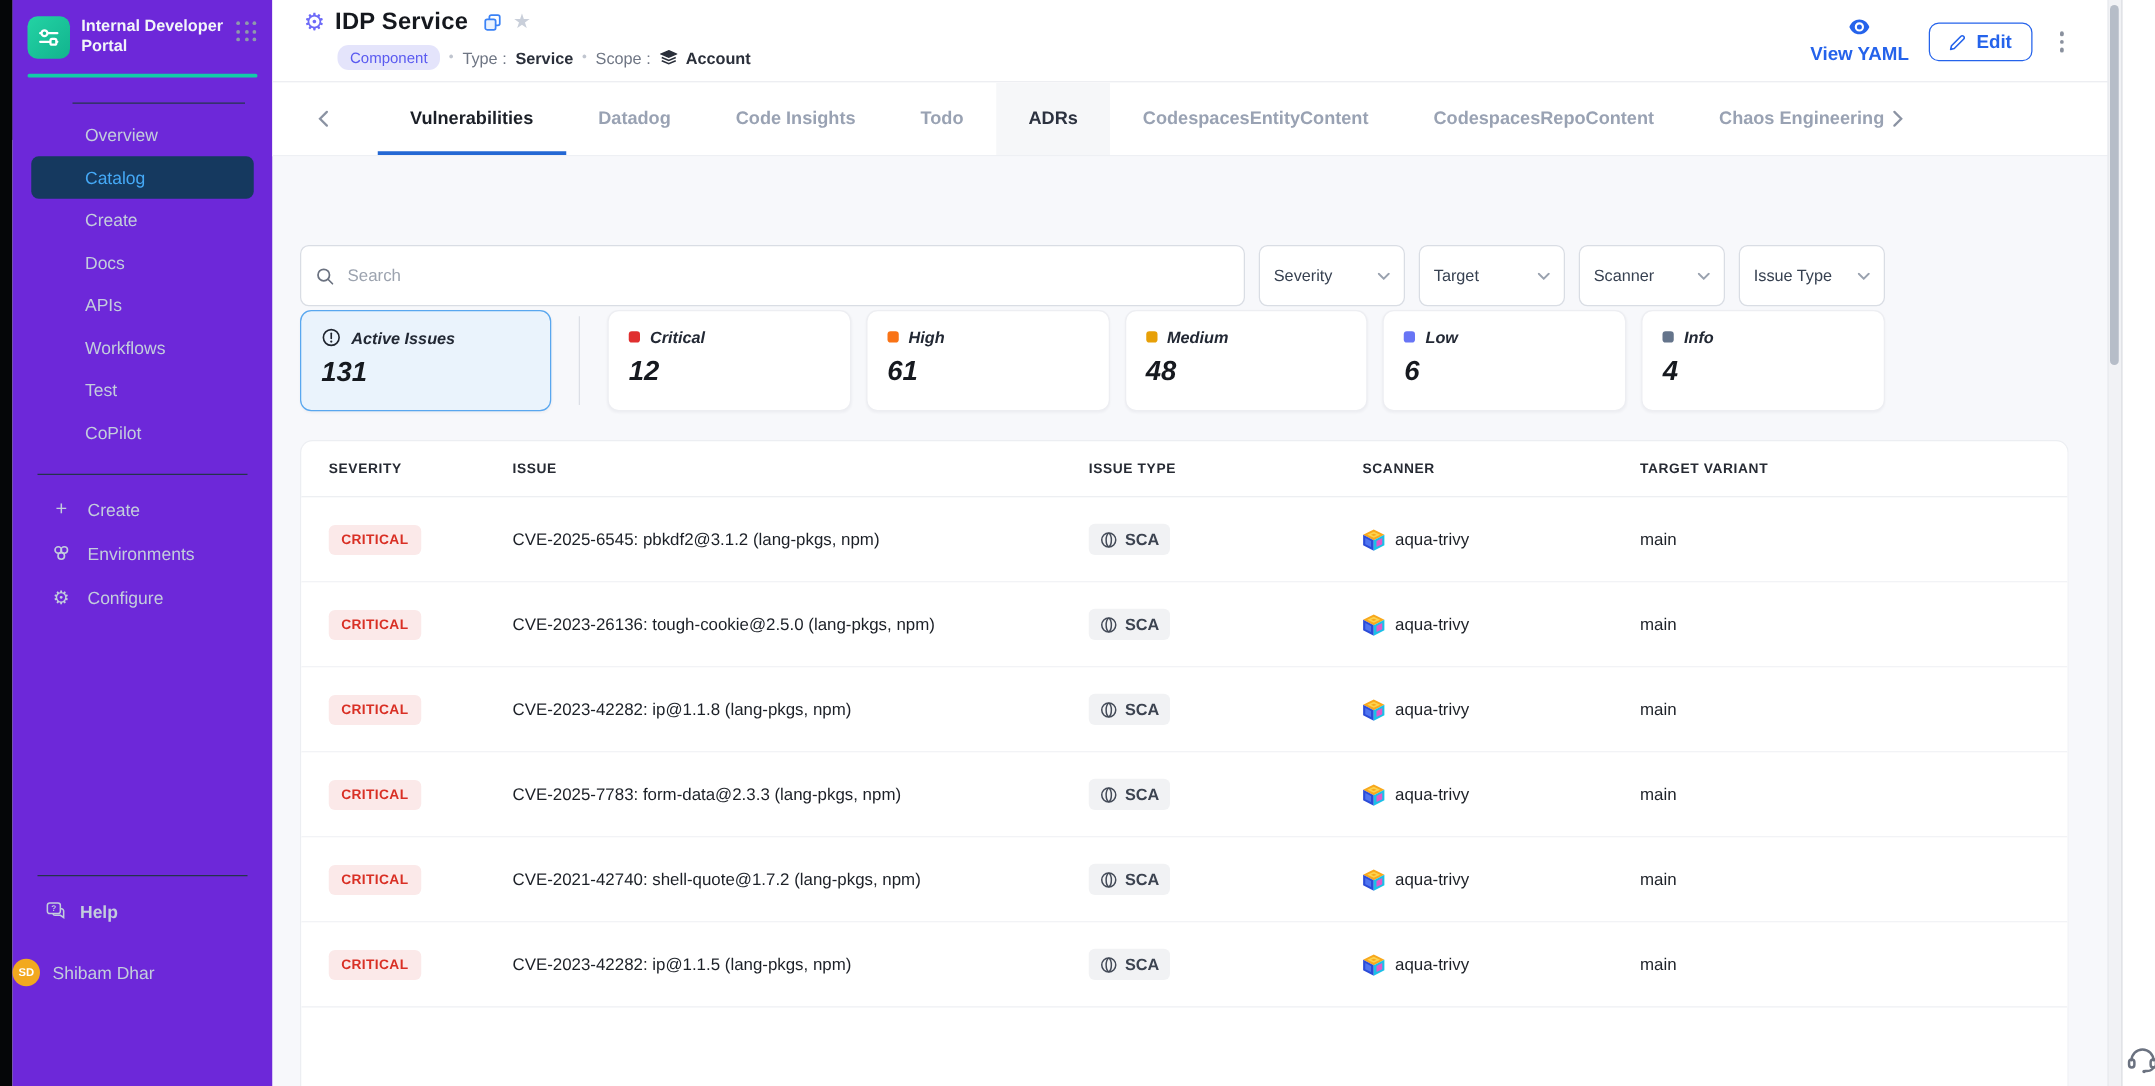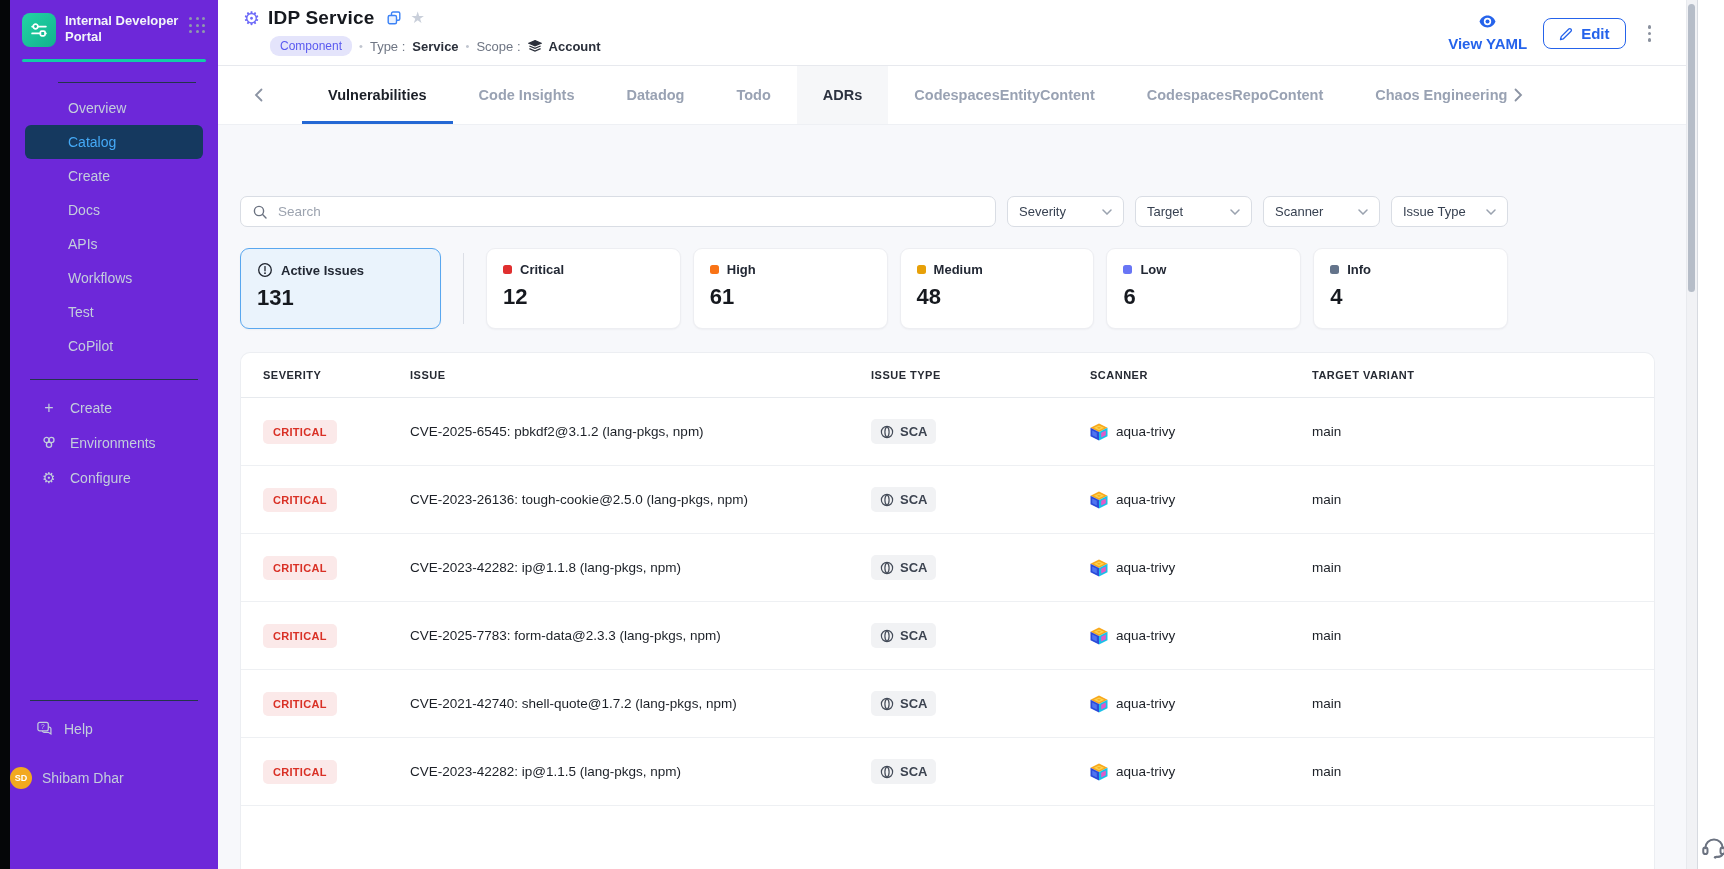--- a/index.html
+++ b/index.html
@@ -23,21 +23,21 @@
   .teal-rule { height:3px; background:#12cba8; margin:12px 12px 0 12px; border-radius:2px; }
   .side-div { height:1px; background:#24344c; margin:0 20px; }
   .side-div.top { margin:20px 22px 4px 48px; }
   .nav-list { padding:4px 15px 0 15px; }
   .nav-item { height:34px; line-height:34px; padding-left:43px; font-size:14px; color:#c3cddc; border-radius:6px; cursor:pointer; white-space:nowrap; }
   .nav-item.active { background:#15395f; color:#45a9f6; }
   .side-actions { margin-top:14px; padding:14px 15px 0 15px; }
   .action-item { display:flex; align-items:center; height:35px; padding-left:7px; font-size:14px; color:#c3cddc; cursor:pointer; }
   .action-item .aicon { width:24px; display:flex; justify-content:center; margin-right:9px; color:#c3cddc; font-style:normal; }
   .side-footer { position:absolute; left:0; right:0; top:700px; }
-  .help-row { display:flex; align-items:center; height:35px; padding-left:22px; margin-top:10px; font-size:14px; cursor:pointer; }
+  .help-row { display:flex; align-items:center; height:35px; padding-left:22px; margin-top:10px; font-size:14px; cursor:pointer;font-weight:bold; }
   .help-row .aicon { width:24px; display:flex; justify-content:center; margin-right:8px; }
   .user-row { display:flex; align-items:center; height:35px; margin-top:14px; font-size:14px; cursor:pointer; }
   .avatar { width:22px; height:22px; border-radius:50%; background:#f2a91f; color:#fff; font-size:9px; font-weight:700; display:flex; align-items:center; justify-content:center; margin-right:10px; flex:none; }
 
   
   .main { position:absolute; left:218px; right:27px; top:0; bottom:0; background:#f7f8fb; }
 
   
   .page-header { position:absolute; left:0; right:0; top:0; height:66px; background:#fff; border-bottom:1px solid #e7e9ee; }
   .title-row { position:absolute; left:25px; top:7px; display:flex; align-items:center; }
@@ -65,30 +65,30 @@
   .tab { display:flex; align-items:center; padding:0 26px; font-size:14.5px; font-weight:600; color:#99a2b3; white-space:nowrap; position:relative; cursor:pointer; }
   .tab.active { color:#1b1f27; font-weight:700; }
   .tab.active::after { content:""; position:absolute; left:0; right:0; bottom:0; height:3px; background:#2468d4; }
   .tab.hover { background:#f6f7f9; color:#2c3240; }
 
   
   .showing-row { position:absolute; left:22px; top:148px; height:32px; display:flex; align-items:center; gap:14px; }
   .showing-label { font-size:14.5px; font-weight:700; color:#1b2130; }
   .scope-select { display:flex; align-items:center; gap:9px; background:#fff; border:1px solid #d9dde4; border-radius:7px; height:31px; padding:0 12px; cursor:pointer; }
   .scope-select .val { font-size:13px; font-weight:600; color:#2a2f3a; }
-  .search-row { position:absolute; left:22px; top:196px; width:1268px; height:31px; display:flex; gap:11px; }
+  .search-row { position:absolute; left:22px; top:196px; width:1268px; height:49px; display:flex; gap:11px; }
   .search-box { flex:1; display:flex; align-items:center; gap:9px; background:#fff; border:1px solid #d9dde4; border-radius:7px; padding:0 12px; }
   .search-box input { border:none; outline:none; flex:1; font-size:13.5px; color:#333; background:transparent; font-family:inherit; }
   .search-box input::placeholder { color:#9ca3af; }
   .filter-select { width:117px; display:flex; align-items:center; justify-content:space-between; background:#fff; border:1px solid #d9dde4; border-radius:7px; padding:0 11px; cursor:pointer; }
   .filter-select .val { font-size:13px; color:#374151; }
 
   
   .cards-row { position:absolute; left:22px; top:248px; width:1268px; height:81px; display:flex; align-items:stretch; }
-  .stat-card { background:#fff; border:1px solid #edeef2; border-radius:9px; padding:13px 16px 16px 16px; box-shadow:0 1px 2px rgba(20,30,50,.04); cursor:pointer; }
+  .stat-card { background:#fff; border:1px solid #edeef2; border-radius:9px; padding:13px 16px 16px 16px; box-shadow:0 1px 2px rgba(20,30,50,.04); cursor:pointer;font-style:italic; }
   .stat-card.active-card { width:201px; flex:none; background:#eaf3fc; border:1.5px solid #59a7ef; }
   .stat-divider { width:1px; background:#dcdfe6; margin:5px 22px 5px 22px; flex:none; }
   .sev-cards { flex:1; display:flex; gap:12px; }
   .sev-cards .stat-card { flex:1; }
   .stat-top { display:flex; align-items:center; gap:8px; }
   .stat-label { font-size:13px; font-weight:600; color:#222834; }
   .dot { width:9px; height:9px; border-radius:2.5px; flex:none; }
   .stat-value { font-size:22px; font-weight:700; color:#16191f; margin-top:7px; }
 
   
@@ -261,25 +261,25 @@
           <path d="M7.5 1.5 L2 7 L7.5 12.5"></path>
         </svg>
     </span>
     <div class="tabs-scroll">
 
         <div class="tab active">
           <span class="tab-label">Vulnerabilities</span>
         </div>
 
         <div class="tab">
+          <span class="tab-label">Datadog</span>
+        </div>
+
+        <div class="tab">
           <span class="tab-label">Code Insights</span>
-        </div>
-
-        <div class="tab">
-          <span class="tab-label">Datadog</span>
         </div>
 
         <div class="tab">
           <span class="tab-label">Todo</span>
         </div>
 
         <div class="tab hover">
           <span class="tab-label">ADRs</span>
         </div>
 

